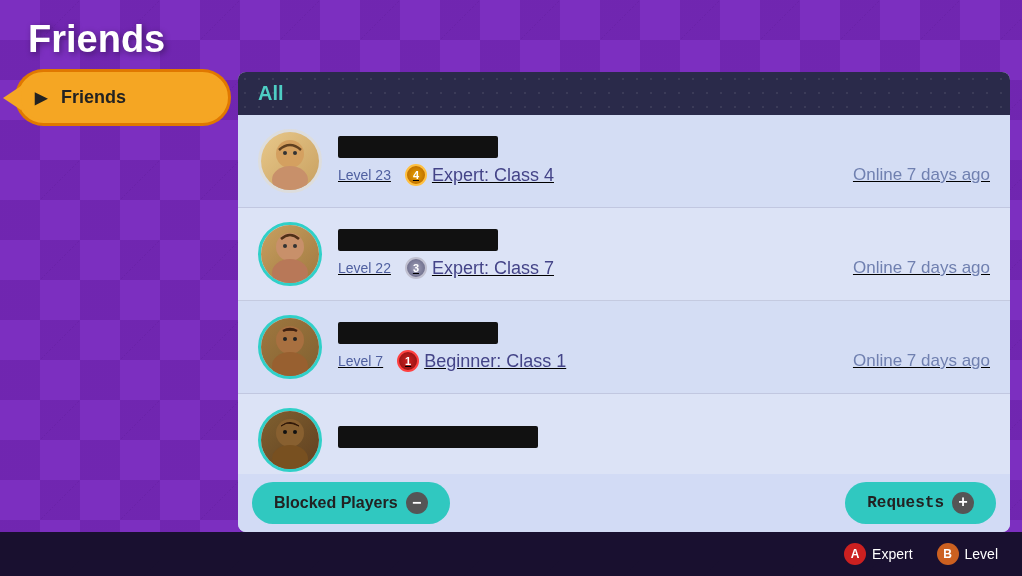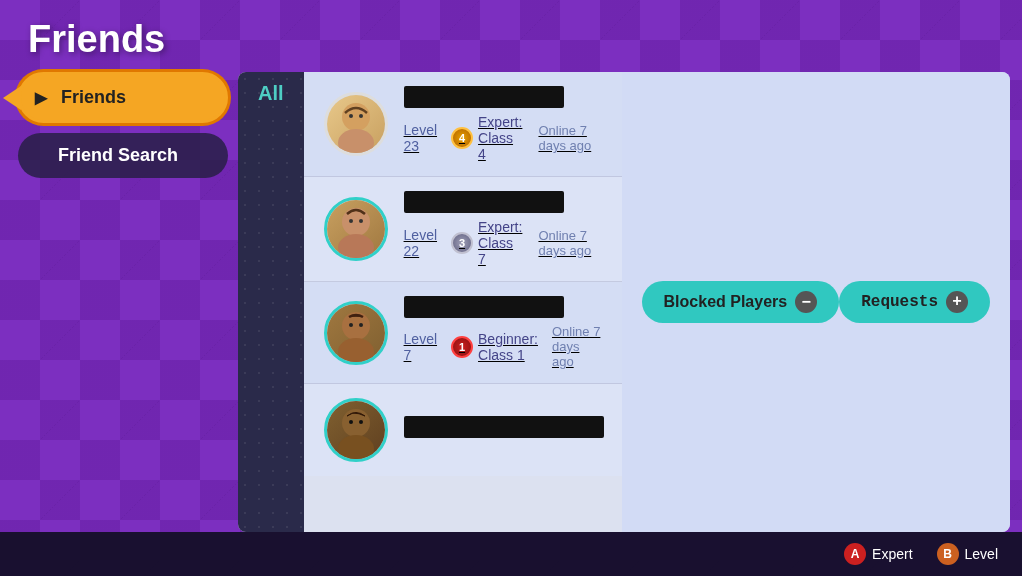--- a/index.html
+++ b/index.html
@@ -100,21 +100,21 @@
       position: absolute;
       top: 72px;
       left: 238px;
       right: 12px;
       bottom: 44px;
       background: rgba(220, 225, 250, 0.92);
       border-radius: 8px;
       overflow: hidden;
       z-index: 10;
       display: flex;
-      flex-direction: row;
+      flex-direction: column;
     }
 
     .panel-header {
       background: #2a2a4a;
       padding: 10px 20px;
       color: #4ecdc4;
       font-size: 20px;
       font-weight: bold;
       flex-shrink: 0;
     }
@@ -211,28 +211,28 @@
       font-weight: bold;
       color: white;
       flex-shrink: 0;
     }
 
     .rank-4 { background: radial-gradient(circle, #e8a000, #b06000); border: 2px solid #ffc040; }
     .rank-3 { background: radial-gradient(circle, #a0a0b8, #606080); border: 2px solid #c0c0d0; }
     .rank-1 { background: radial-gradient(circle, #cc2020, #881010); border: 2px solid #ff4040; }
 
     .rank-text {
-      font-size: 14px;
+      font-size: 18px;
       color: #444488;
     }
 
     .online-status {
       margin-left: auto;
       color: #7080b0;
-      font-size: 13px;
+      font-size: 17px;
     }
 
     
     .bottom-bar {
       position: absolute;
       bottom: 0;
       left: 0;
       right: 0;
       height: 44px;
       background: rgba(20, 15, 40, 0.95);
@@ -265,21 +265,21 @@
     }
 
     .btn-a { background: #cc2020; }
     .btn-b { background: #cc6020; }
 
     
     .panel-actions {
       display: flex;
       justify-content: space-between;
       align-items: center;
-      padding: 8px 20px;
+      padding: 8px 14px;
       background: rgba(210, 220, 245, 0.9);
       flex-shrink: 0;
     }
 
     .action-btn {
       border-radius: 30px;
       padding: 10px 22px;
       font-size: 16px;
       font-weight: bold;
       cursor: pointer;
@@ -323,23 +323,20 @@
 <body>
 
 <div class="bg-pattern"></div>
 
 <h1 class="page-title">Friends</h1>
 
 <nav class="sidebar">
   <div class="sidebar-item active">
     <span class="arrow-icon">▶</span>
     <span>Friends</span>
-  </div>
-  <div class="sidebar-item inactive">
-    <span>Friend Search</span>
   </div>
 </nav>
 
 <div class="main-panel">
   <div class="panel-header panel-header-dots">
     <span>All</span>
   </div>
 
   <div class="friends-list">
 

